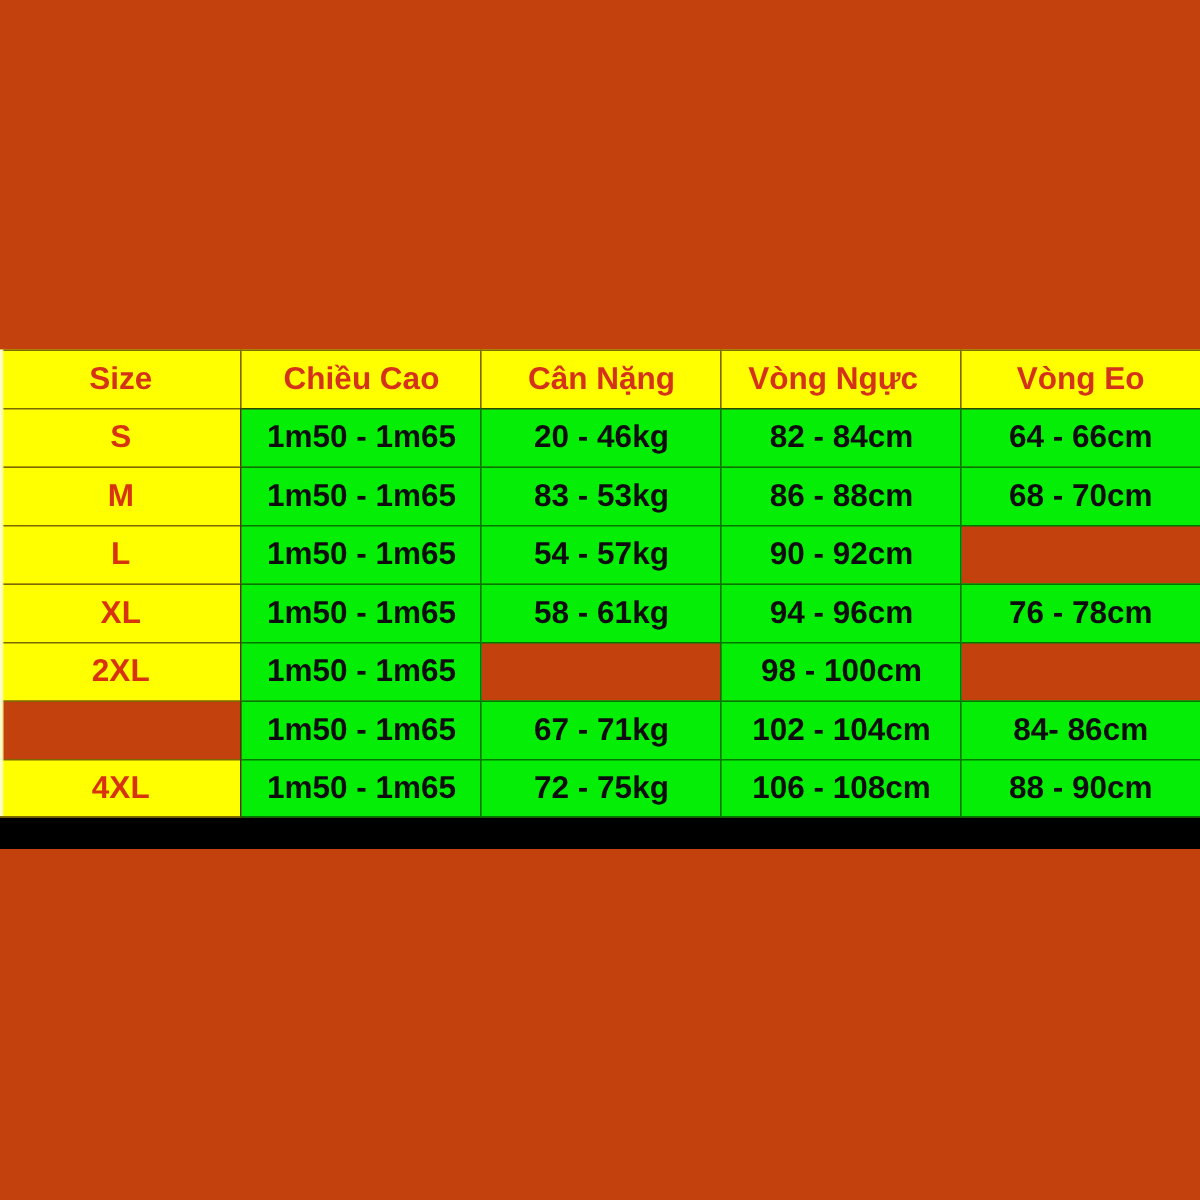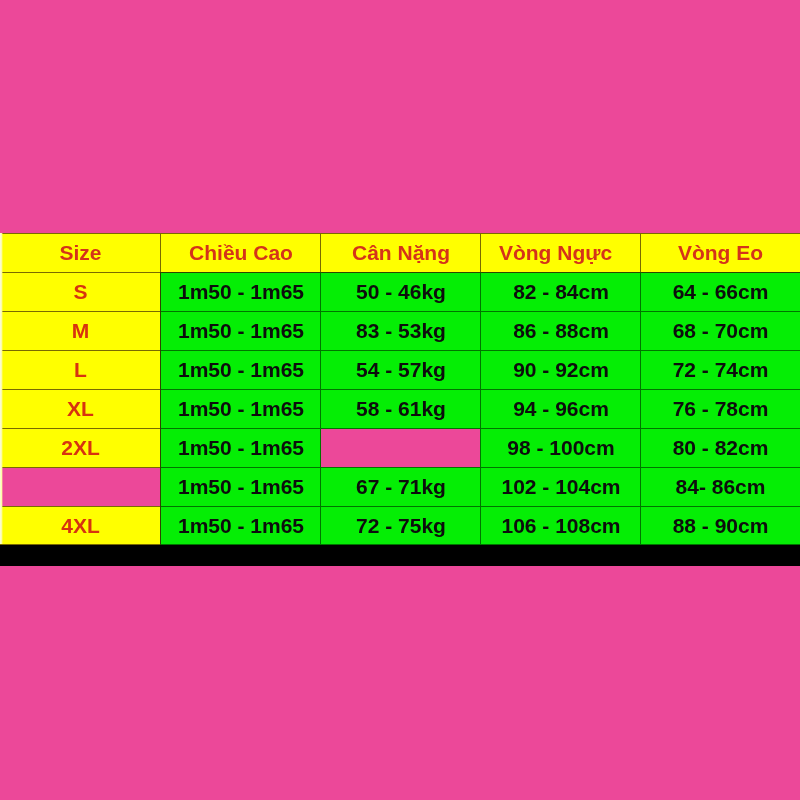--- a/index.html
+++ b/index.html
@@ -11,21 +11,21 @@
     overflow: hidden;
   }
   body {
     font-family: "Liberation Sans", sans-serif;
     background: #ffffff;
   }
   #canvas {
     position: absolute;
     left: 0; top: 0;
     width: 800px; height: 800px;
-    background: #ec4899;
+    background: #c2410c;
   }
   #size-table {
     position: absolute;
     left: 0px;
     top: 232px;
     width: 800px;
     height: 313px;
   }
   .trow {
     position: absolute;
@@ -100,50 +100,48 @@
     <div class="trow head" style="top:1px;height:39px">
       <div class="cell c0">Size</div>
       <div class="cell c1">Chiều Cao</div>
       <div class="cell c2">Cân Nặng</div>
       <div class="cell c4">Vòng Eo</div>
       <div class="cell c3 nudge-left">Vòng Ngực</div>
     </div>
     <div class="trow" style="top:40px;height:39px">
       <div class="cell c0 sizecell">S</div>
       <div class="cell c1 datacell">1m50 - 1m65</div>
-      <div class="cell c2 datacell">50 - 46kg</div>
+      <div class="cell c2 datacell">20 - 46kg</div>
       <div class="cell c3 datacell">82 - 84cm</div>
       <div class="cell c4 datacell">64 - 66cm</div>
     </div>
     <div class="trow" style="top:79px;height:39px">
       <div class="cell c0 sizecell">M</div>
       <div class="cell c1 datacell">1m50 - 1m65</div>
       <div class="cell c2 datacell">83 - 53kg</div>
       <div class="cell c3 datacell">86 - 88cm</div>
       <div class="cell c4 datacell">68 - 70cm</div>
     </div>
     <div class="trow" style="top:118px;height:39px">
       <div class="cell c0 sizecell">L</div>
       <div class="cell c1 datacell">1m50 - 1m65</div>
       <div class="cell c2 datacell">54 - 57kg</div>
       <div class="cell c3 datacell">90 - 92cm</div>
-      <div class="cell c4 datacell">72 - 74cm</div>
     </div>
     <div class="trow" style="top:157px;height:39px">
       <div class="cell c0 sizecell">XL</div>
       <div class="cell c1 datacell">1m50 - 1m65</div>
       <div class="cell c2 datacell">58 - 61kg</div>
       <div class="cell c3 datacell">94 - 96cm</div>
       <div class="cell c4 datacell">76 - 78cm</div>
     </div>
     <div class="trow" style="top:196px;height:39px">
       <div class="cell c0 sizecell">2XL</div>
       <div class="cell c1 datacell">1m50 - 1m65</div>
       <div class="cell c3 datacell">98 - 100cm</div>
-      <div class="cell c4 datacell">80 - 82cm</div>
     </div>
     <div class="trow" style="top:235px;height:39px">
       <div class="cell c1 datacell">1m50 - 1m65</div>
       <div class="cell c2 datacell">67 - 71kg</div>
       <div class="cell c3 datacell">102 - 104cm</div>
       <div class="cell c4 datacell">84- 86cm</div>
     </div>
     <div class="trow" style="top:274px;height:39px">
       <div class="cell c0 sizecell">4XL</div>
       <div class="cell c1 datacell">1m50 - 1m65</div>

